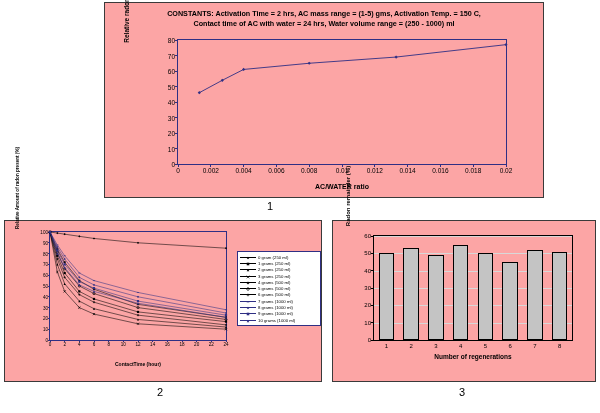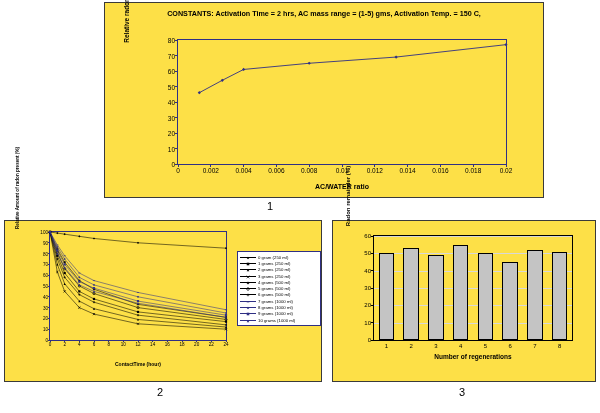--- a/index.html
+++ b/index.html
@@ -1,18 +1,18 @@
 <!DOCTYPE html>
 <html><head>
 <meta charset="utf-8">
 <style>
   html,body{margin:0;padding:0;}
   body{width:600px;height:413px;background:#ffffff;font-family:"Liberation Sans",sans-serif;position:relative;overflow:hidden;}
   .panel{position:absolute;box-sizing:border-box;}
-  .frame{border:1px solid #3a3a3a;background:#fde047;}
+  .frame{border:1px solid #3a3a3a;background:#fca5a5;}
   .caption{position:absolute;font-size:10px;color:#000;text-align:center;}
 
   
   #fig1{left:104px;top:2px;width:440px;height:196px;}
   #fig1 .consts{position:absolute;left:0;top:6px;width:100%;text-align:center;font-size:7.2px;font-weight:bold;color:#000;line-height:10px;}
   #fig1 .plotbox{position:absolute;left:72px;top:36px;width:330px;height:126px;border:1px solid #2f2f84;box-sizing:border-box;}
   #fig1 .ylab{position:absolute;left:18px;top:48px;width:100px;transform:rotate(-90deg);transform-origin:0 0;font-size:6.5px;font-weight:bold;text-align:center;color:#000;}
   #fig1 .xlab{position:absolute;left:72px;top:180px;width:330px;text-align:center;font-size:7px;font-weight:bold;color:#000;}
   .ytick{position:absolute;right:100%;margin-right:3px;transform:translateY(-50%);font-size:6.5px;color:#000;white-space:nowrap;}
   .xtick{position:absolute;top:100%;margin-top:3px;transform:translateX(-50%);font-size:6.5px;color:#000;white-space:nowrap;}
@@ -42,20 +42,21 @@
   .cap1{left:250px;top:200px;width:40px;font-size:11px;}
   .cap2{left:140px;top:386px;width:40px;font-size:11px;}
   .cap3{left:442px;top:386px;width:40px;font-size:11px;}
 </style>
 </head>
 <body>
 
 <div class="panel frame" id="fig1">
   <div class="consts">
     <div>CONSTANTS: Activation Time = 2 hrs,     AC mass range = (1-5) gms, Activation Temp. = 150 C,</div>
+    <div>Contact time of   AC with water = 24 hrs, Water volume range = (250 - 1000) ml</div>
   </div>
   <div class="ylab">Relative radon removal (%)</div>
   <div class="plotbox" id="fig1plot">
       <div class="ytick" style="top: 124px;">0</div>
       <div class="tickm" style="left: -3px; top: 123.5px; width: 3px; height: 1px;"></div>
       <div class="ytick" style="top: 108.5px;">10</div>
       <div class="tickm" style="left: -3px; top: 108px; width: 3px; height: 1px;"></div>
       <div class="ytick" style="top: 93px;">20</div>
       <div class="tickm" style="left: -3px; top: 92.5px; width: 3px; height: 1px;"></div>
       <div class="ytick" style="top: 77.5px;">30</div>

